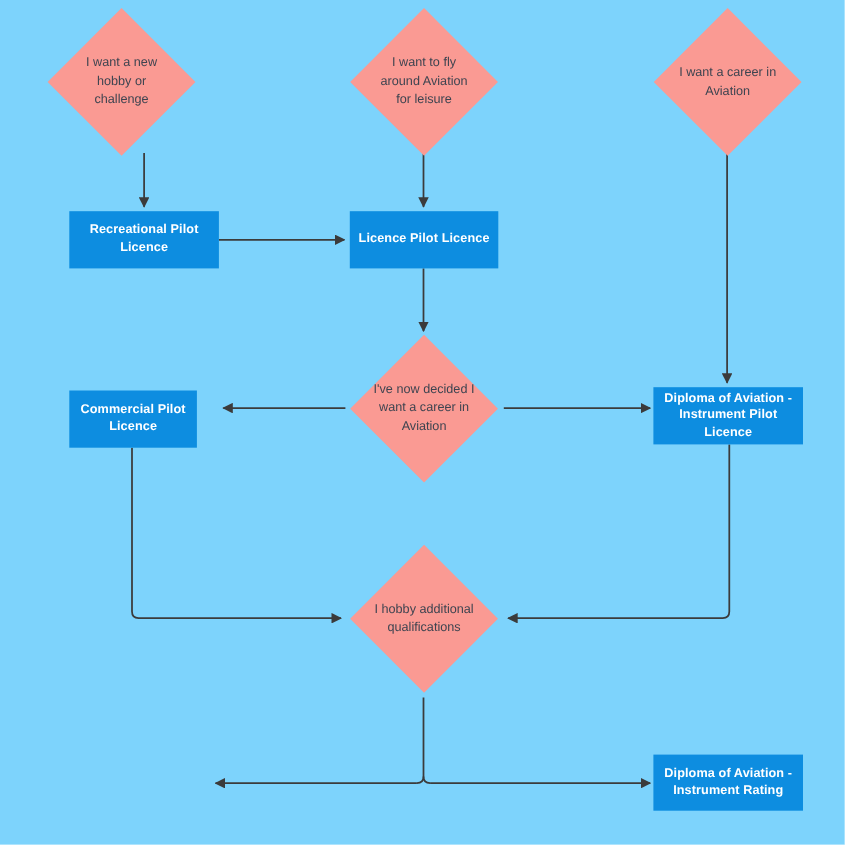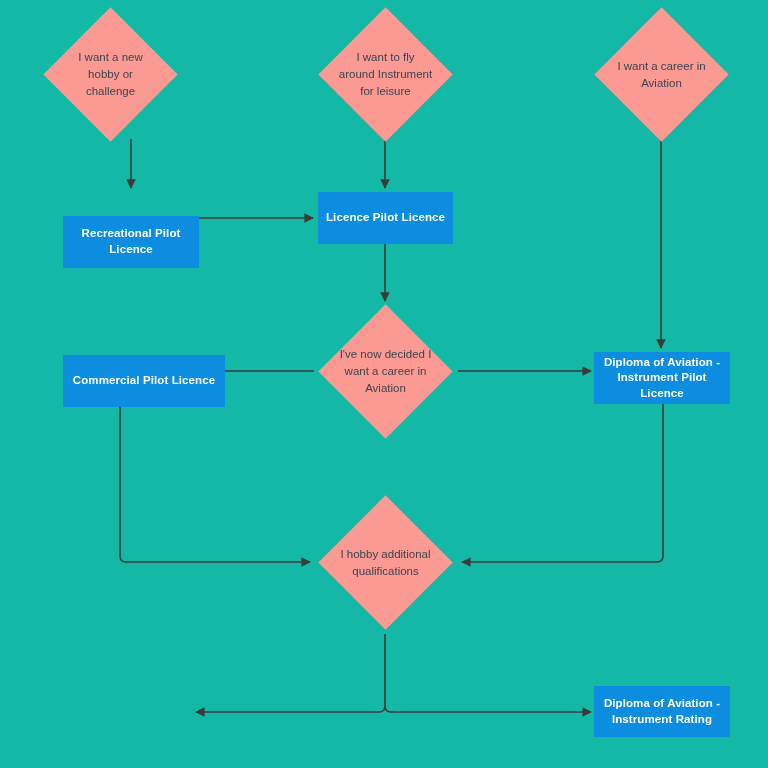--- a/index.html
+++ b/index.html
@@ -7,21 +7,21 @@
     padding: 0;
     background: #ffffff;
   }
   body {
     font-family: "Liberation Sans", sans-serif;
   }
   #canvas {
     position: relative;
     width: 768px;
     height: 768px;
-    background: #14b8a6;
+    background: #7dd3fc;
     overflow: hidden;
   }
   #edges {
     position: absolute;
     left: 0;
     top: 0;
     width: 768px;
     height: 768px;
   }
   .node {
@@ -105,42 +105,42 @@
     </g>
   </svg>
 
   <div class="node decision" style="left:63px; top:27px; width:95px; height:95px;">
     <span class="dia-shape"></span>
     <span class="dia-label">I want a new hobby or challenge</span>
   </div>
 
   <div class="node decision" style="left:338px; top:27px; width:95px; height:95px;">
     <span class="dia-shape"></span>
-    <span class="dia-label">I want to fly around Instrument for leisure</span>
+    <span class="dia-label">I want to fly around Aviation for leisure</span>
   </div>
 
   <div class="node decision" style="left:614px; top:27px; width:95px; height:95px;">
     <span class="dia-shape"></span>
     <span class="dia-label">I want a career in Aviation</span>
   </div>
 
-  <div class="node process" style="left:63px; top:192px; width:136px; height:52px;margin-top:24px;">
+  <div class="node process" style="left:63px; top:192px; width:136px; height:52px;">
     <span>Recreational Pilot Licence</span>
   </div>
 
   <div class="node process" style="left:318px; top:192px; width:135px; height:52px;">
     <span>Licence Pilot Licence</span>
   </div>
 
   <div class="node decision" style="left:338px; top:324px; width:95px; height:95px;">
     <span class="dia-shape"></span>
     <span class="dia-label">I've now decided I want a career in Aviation</span>
   </div>
 
-  <div class="node process" style="left:63px; top:355px; width:162px; height:52px;">
+  <div class="node process" style="left:63px; top:355px; width:116px; height:52px;">
     <span>Commercial Pilot Licence</span>
   </div>
 
   <div class="node process" style="left:594px; top:352px; width:136px; height:52px;">
     <span>Diploma of Aviation - Instrument Pilot Licence</span>
   </div>
 
   <div class="node decision" style="left:338px; top:515px; width:95px; height:95px;">
     <span class="dia-shape"></span>
     <span class="dia-label">I hobby additional qualifications</span>

